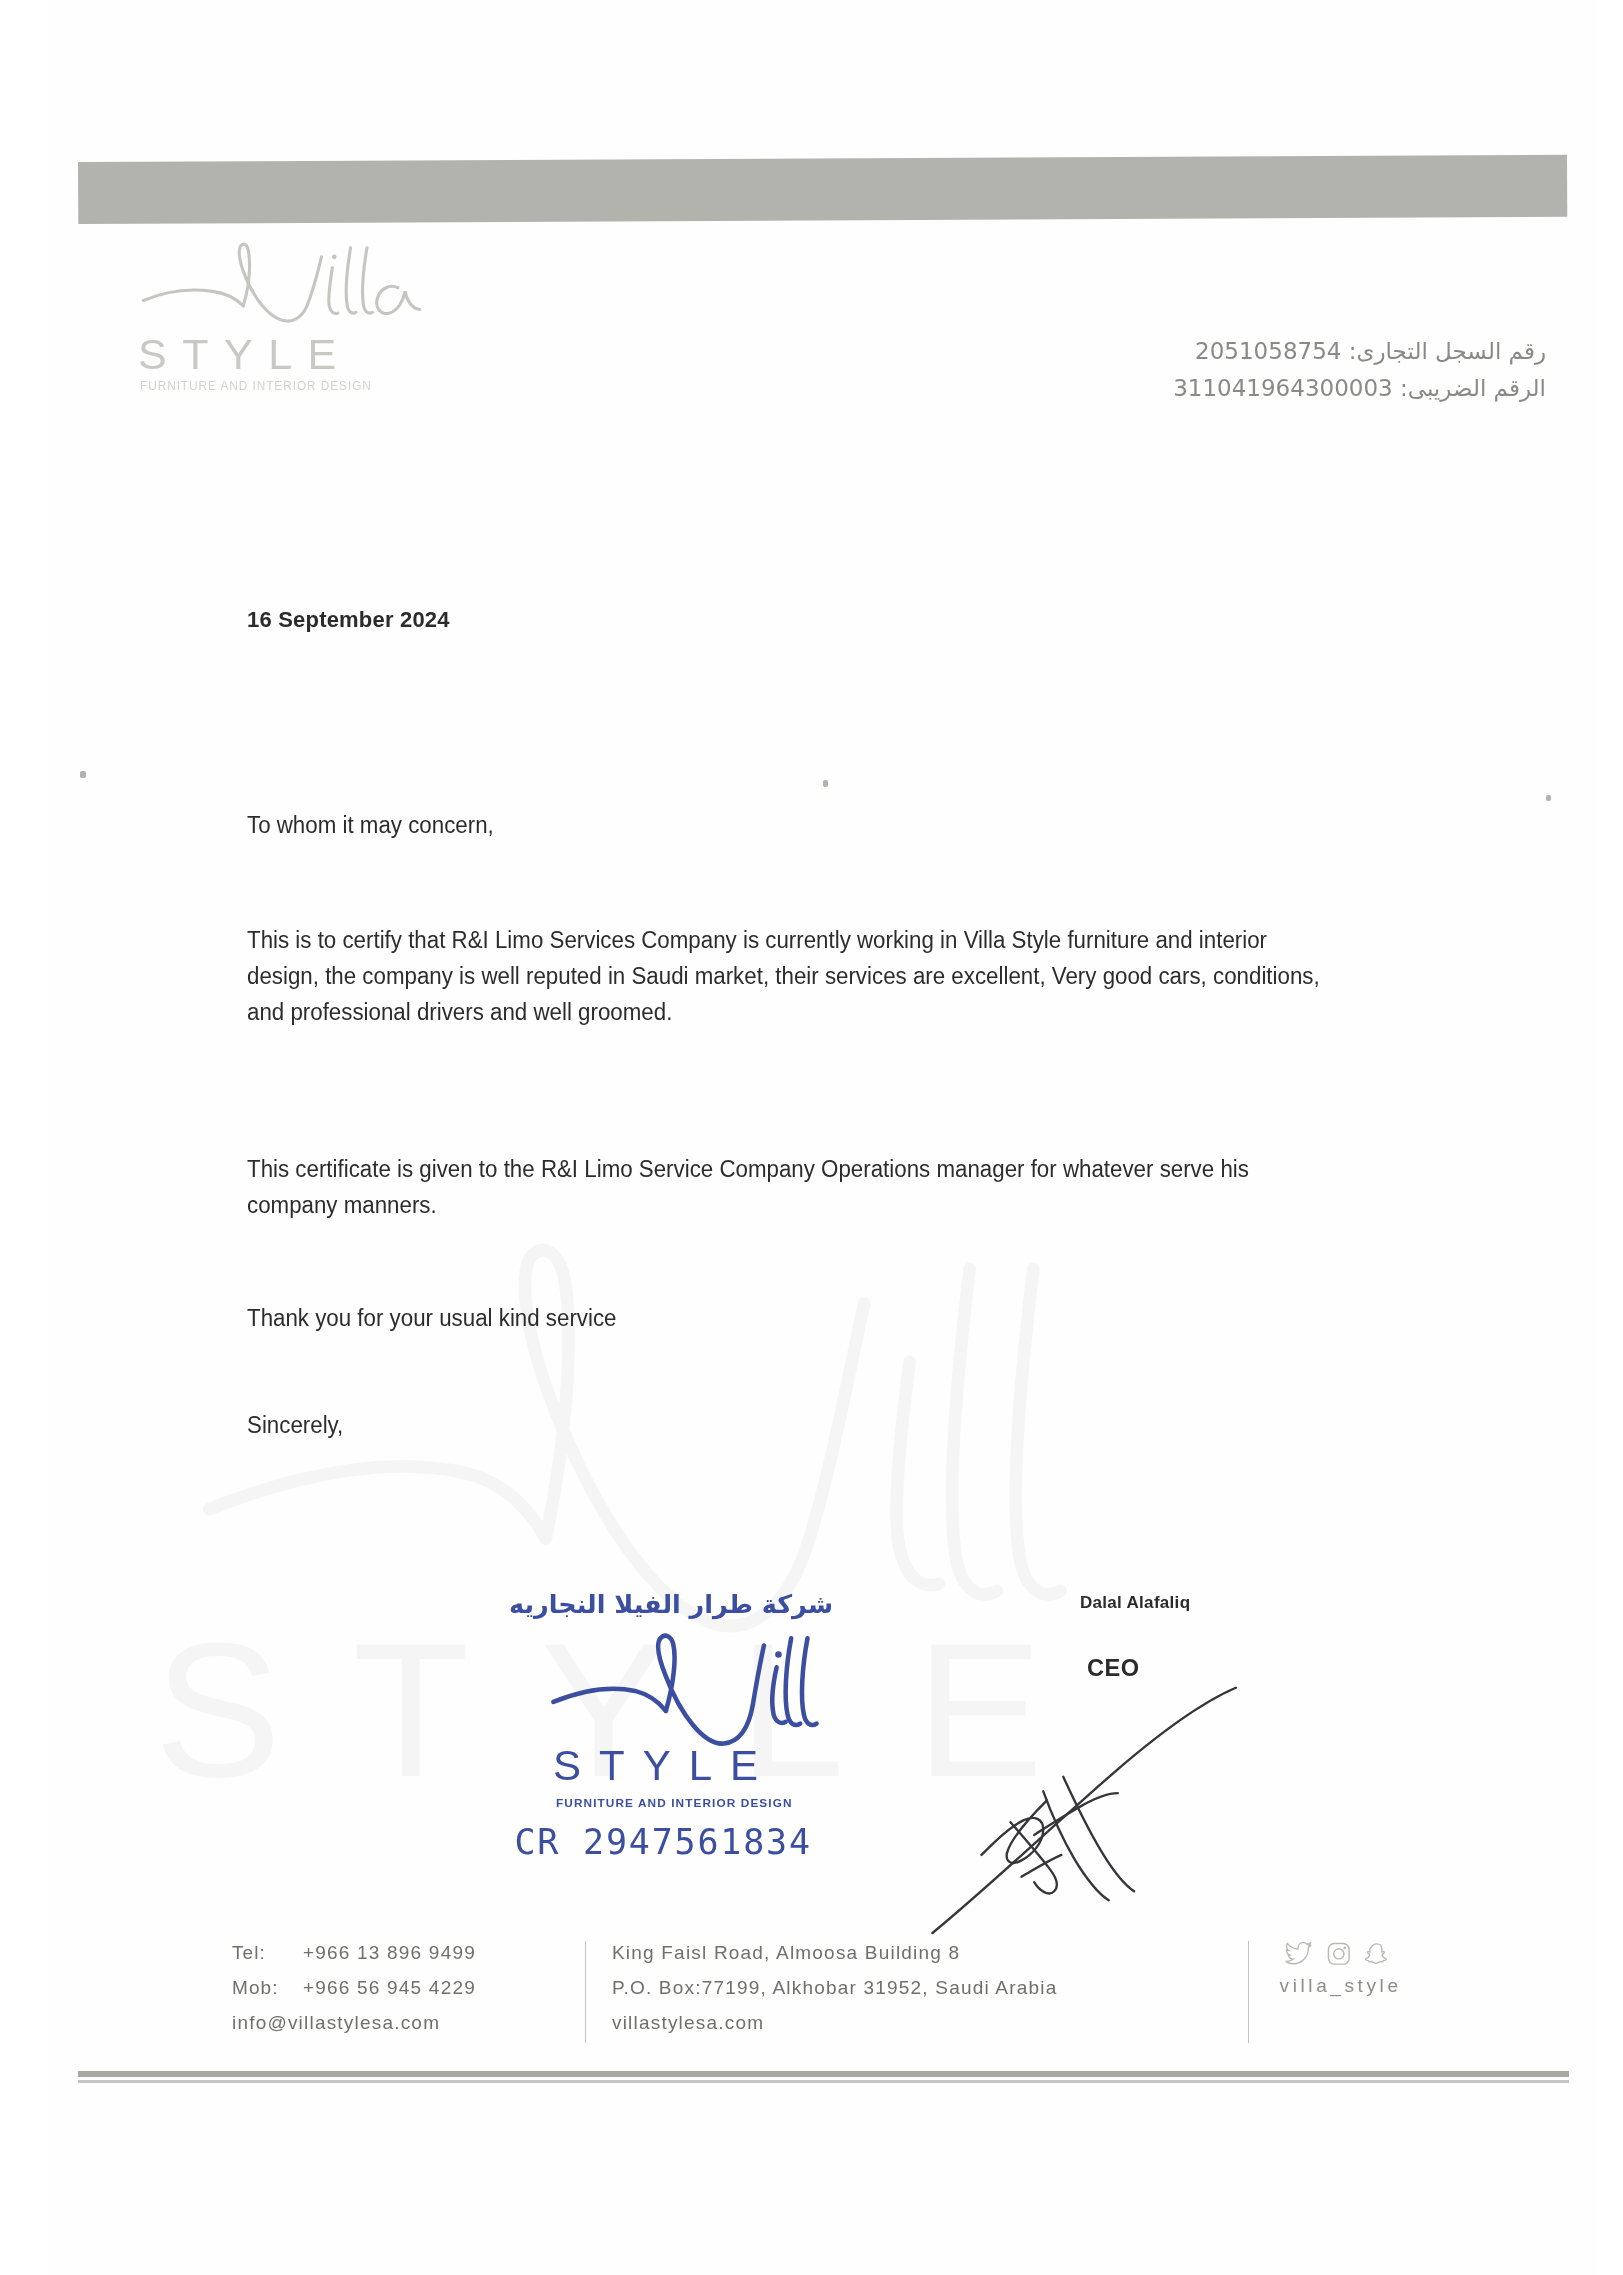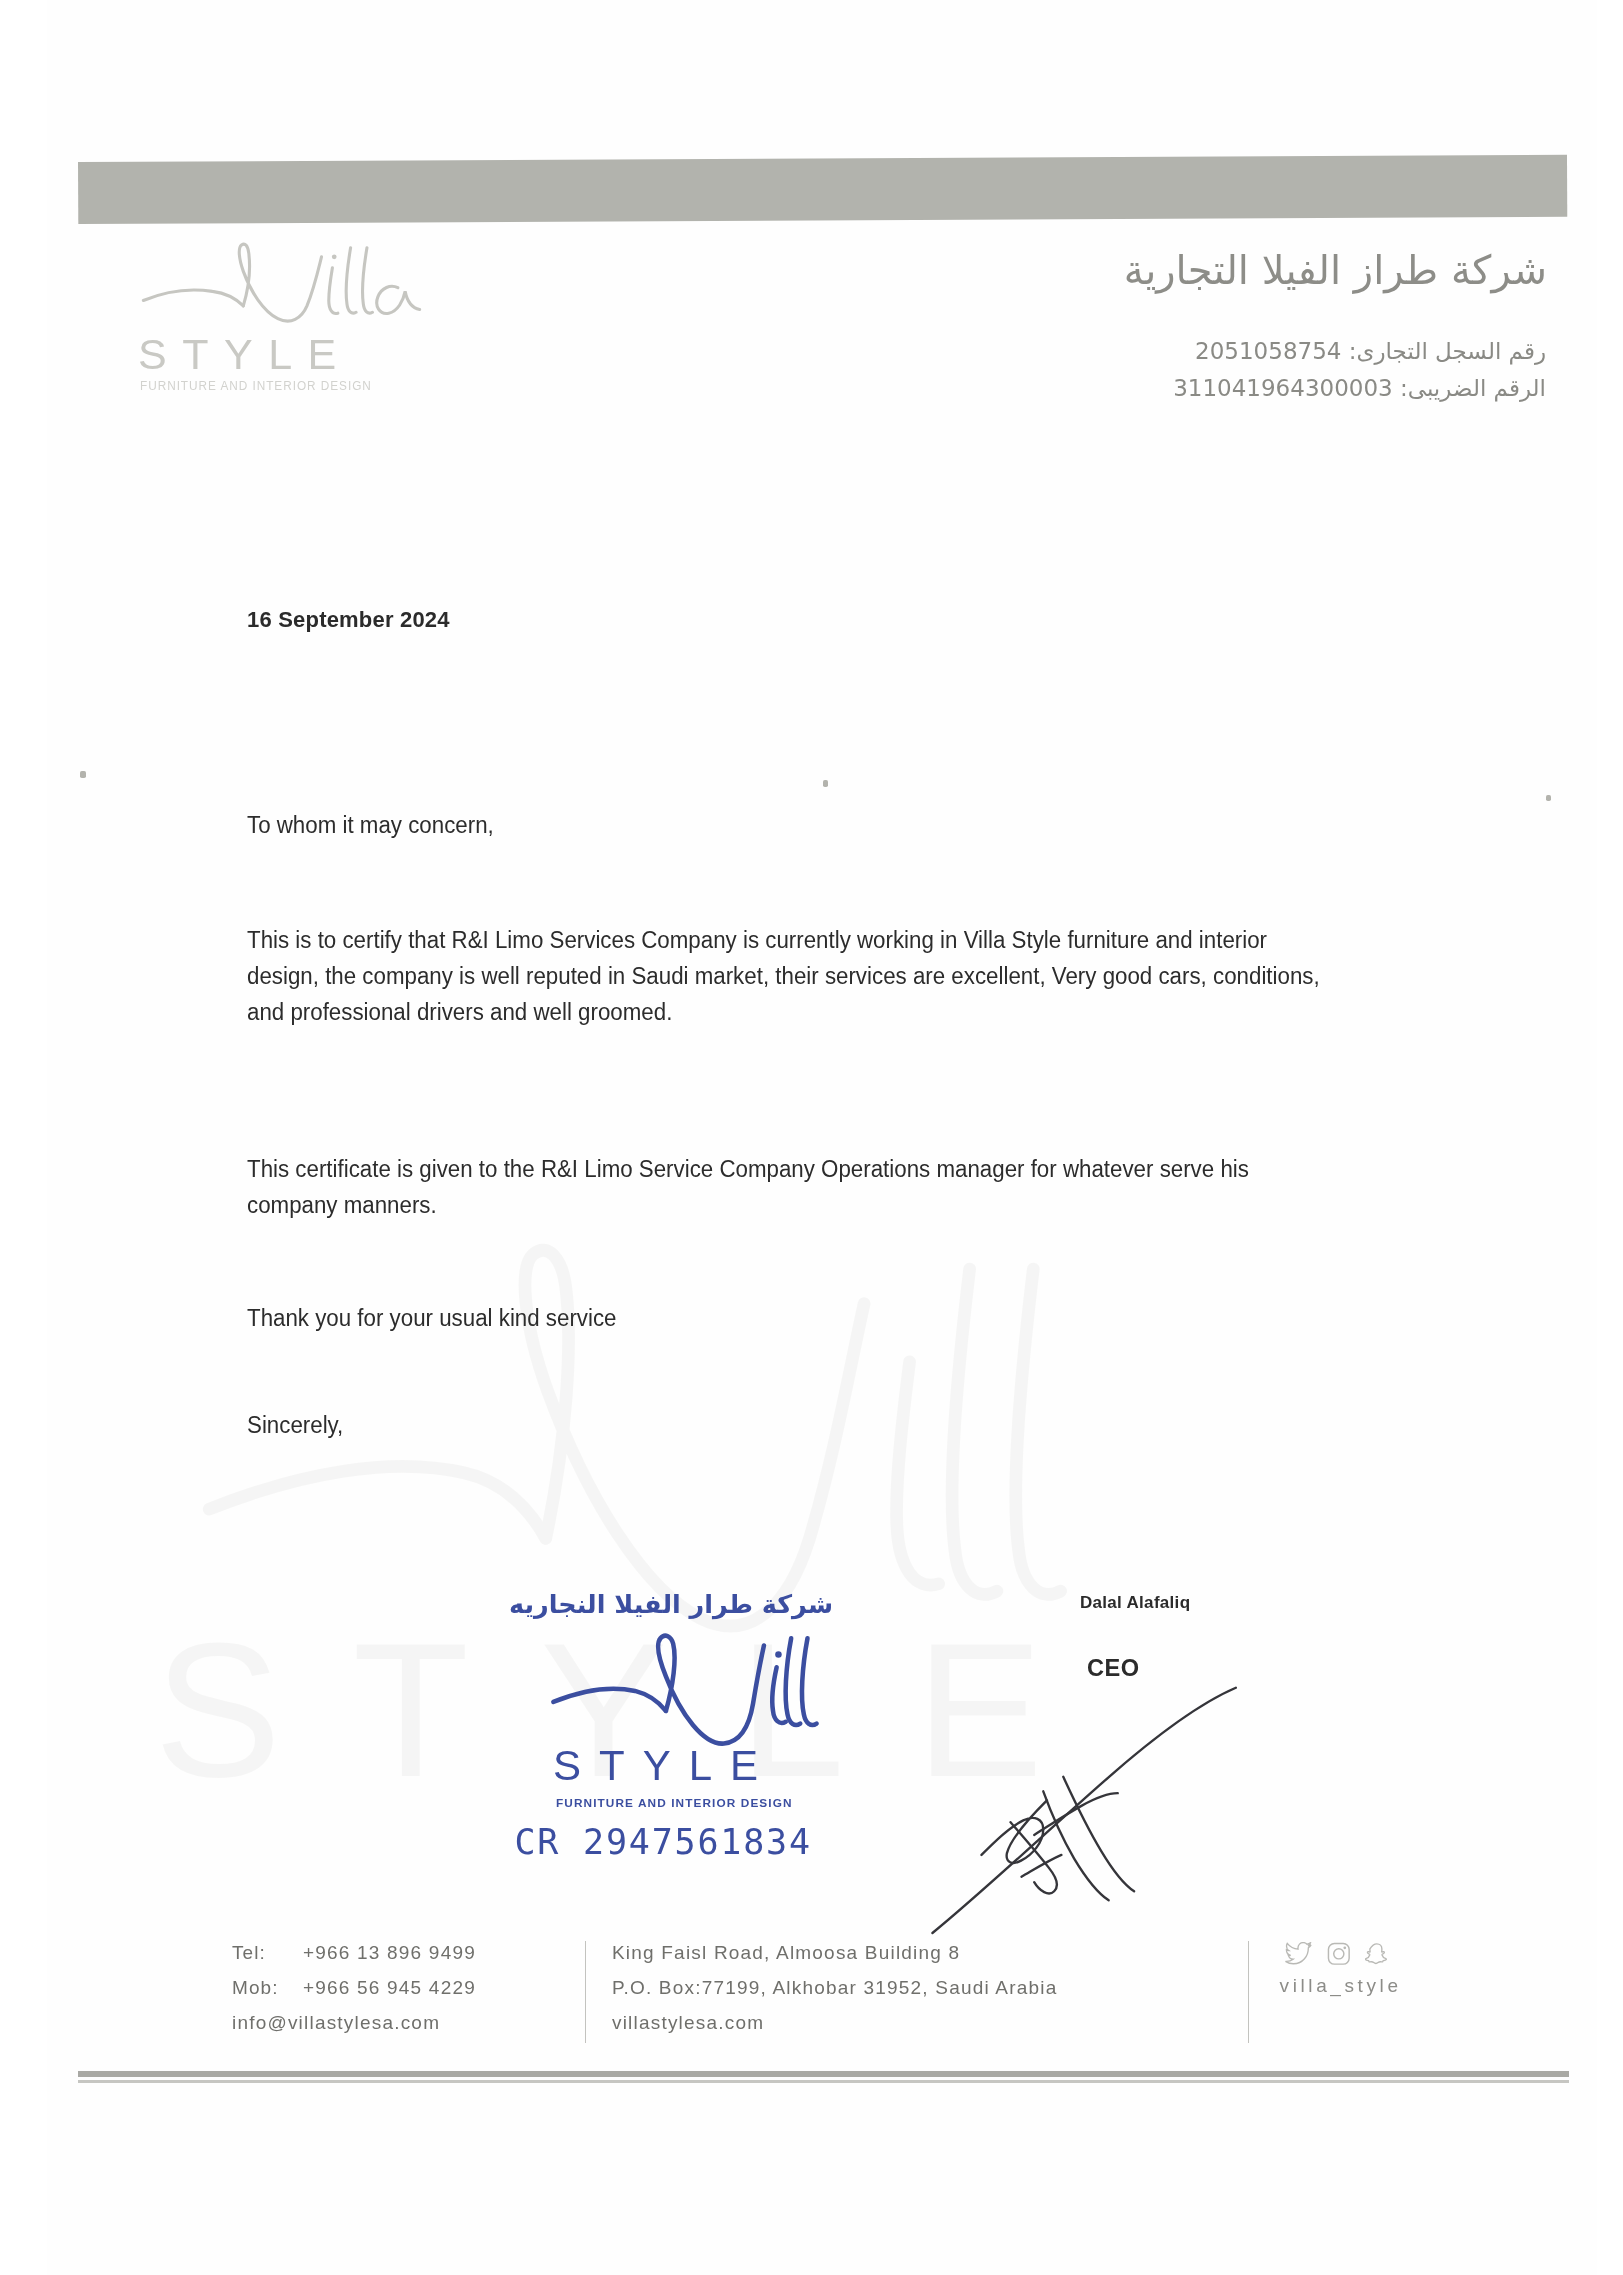--- a/index.html
+++ b/index.html
@@ -309,21 +309,20 @@
         <path d="M236 14 C232 38, 230 62, 232 76 C233 84, 237 88, 242 85"></path>
         <path d="M254 14 C250 38, 248 62, 250 76 C251 84, 255 88, 260 85"></path>
         <path d="M288 58 C280 54, 270 58, 266 68 C262 78, 268 88, 278 86 C288 84, 294 72, 296 62
                  C298 72, 302 80, 312 82"></path>
       </g>
     </svg>
     <div class="word">STYLE</div>
     <div class="tag">FURNITURE AND INTERIOR DESIGN</div>
   </div>
 
-  <div class="ar-company">شركة طراز الفيلا التجارية</div>
   <div class="ar-line l1">رقم السجل التجارى: 2051058754</div>
   <div class="ar-line l2">الرقم الضريبى: 311041964300003</div>
 
   <div class="date">16 September 2024</div>
 
   <div class="speckle" style="left:80px; top:771px; width:5.5px; height:7.3px;"></div>
   <div class="speckle" style="left:823px; top:780px; width:4.5px; height:7.3px;"></div>
   <div class="speckle" style="left:1546px; top:795px; width:4.5px; height:6.4px;"></div>
 
   <div class="body-txt salutation">To whom it may concern,</div>

